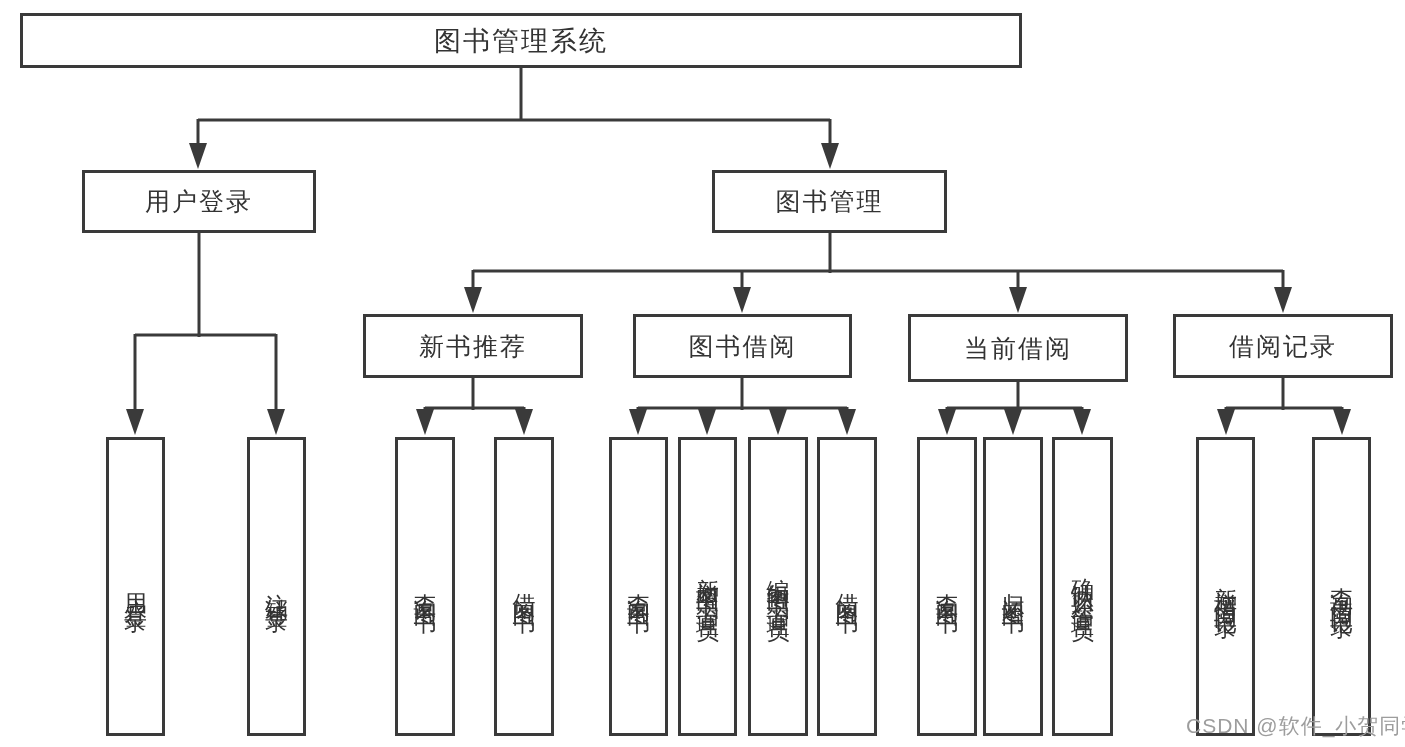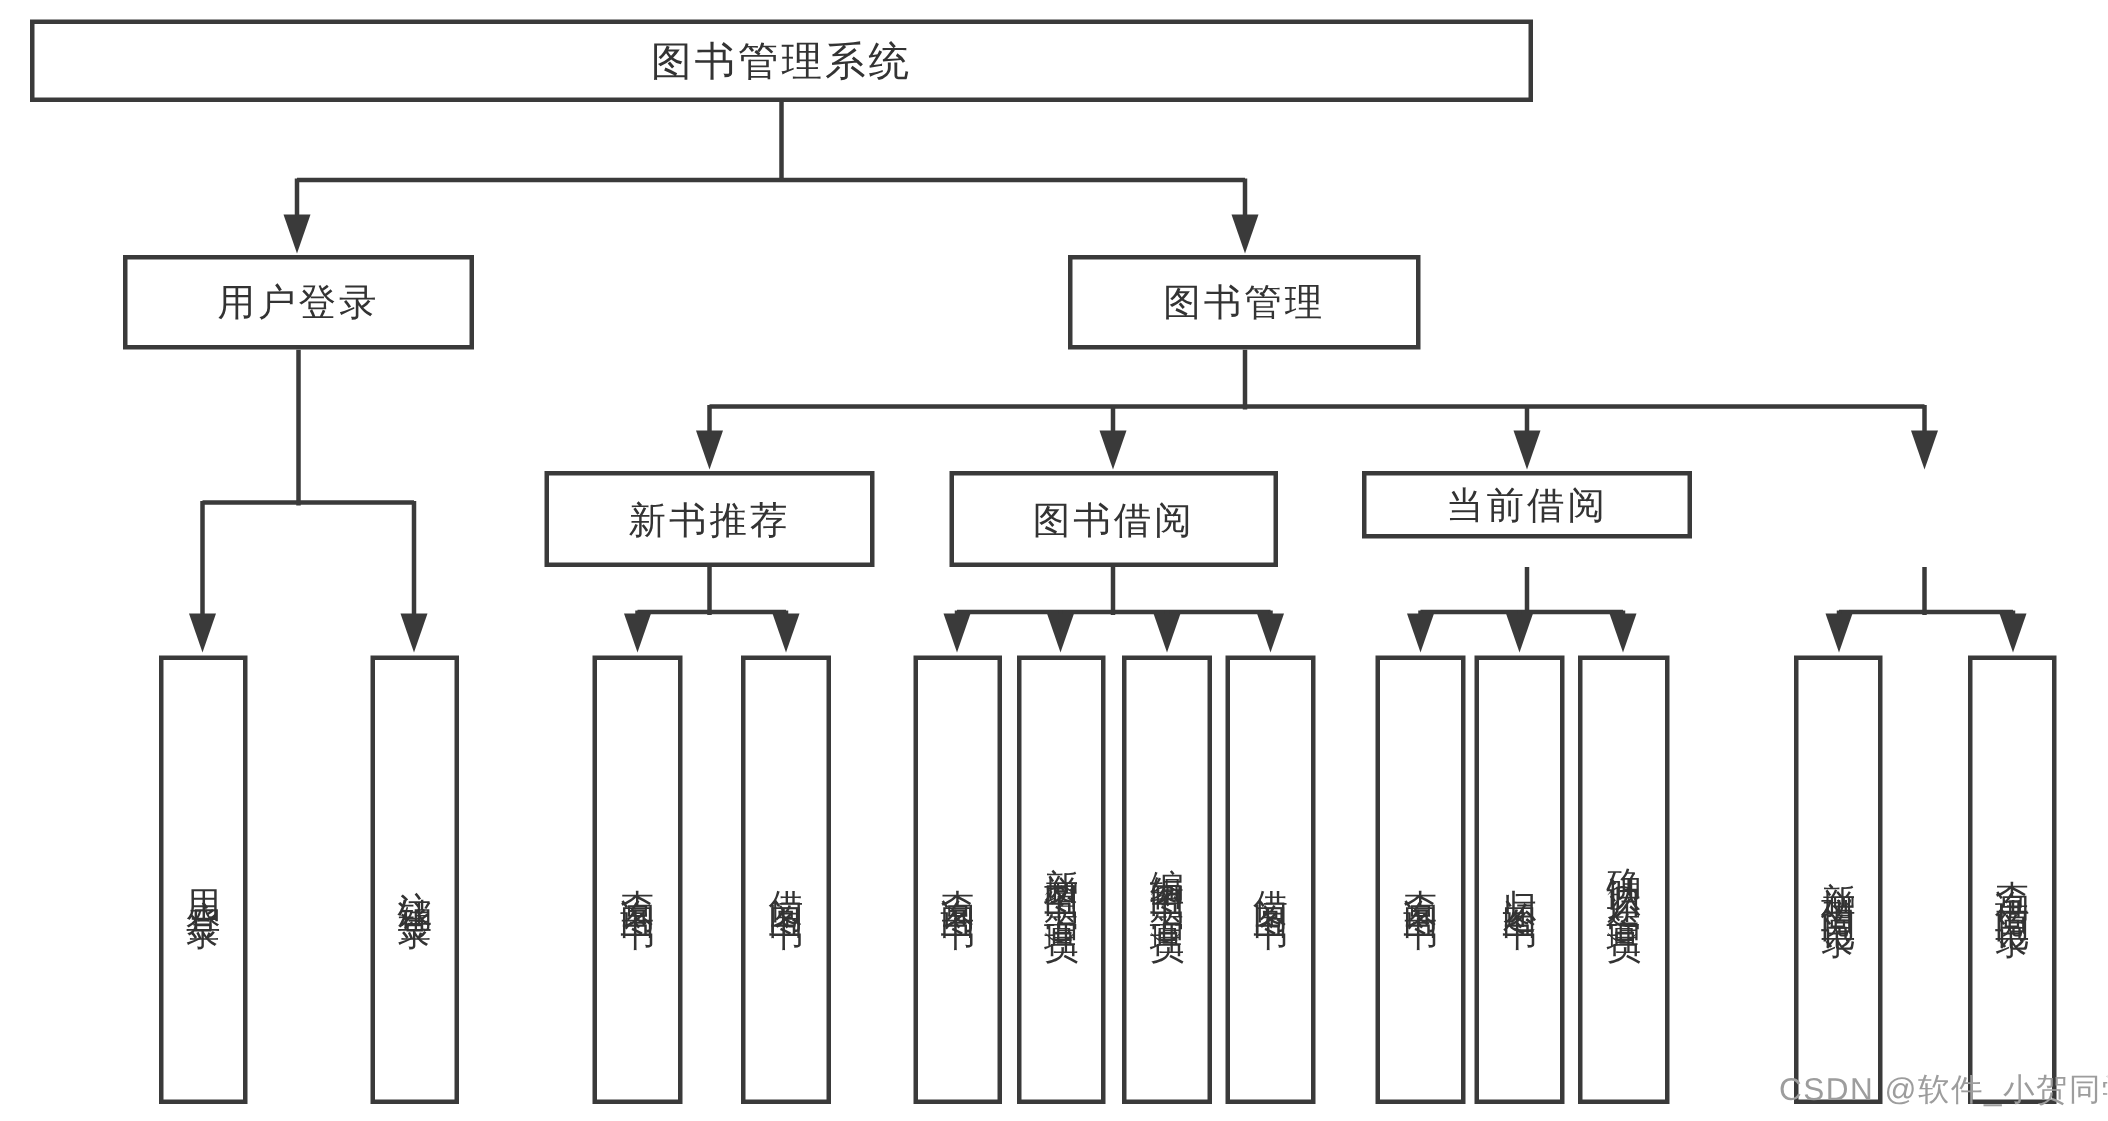--- a/index.html
+++ b/index.html
@@ -128,22 +128,25 @@
   <div class="node node-h" style="left:363px; top:314px; width:220px; height:64px;">
     <span>新书推荐</span>
   </div>
 
   <div class="node node-h" style="left:712px; top:170px; width:235px; height:63px;">
     <span>图书管理</span>
   </div>
   <div class="node node-h" style="left:633px; top:314px; width:219px; height:64px;align-items:center;">
     <span>图书借阅</span>
   </div>
-  <div class="node node-h" style="left:908px; top:314px; width:220px; height:45px;">
+  <div class="node node-h" style="left:908px; top:314px; width:220px; height:68px;">
     <span>当前借阅</span>
+  </div>
+  <div class="node node-h" style="left:1173px; top:314px; width:220px; height:64px;">
+    <span>借阅记录</span>
   </div>
 
   <div class="node node-v" style="left:106px; top:437px; width:59px; height:299px;">
     <span class="vtext">用户登录</span>
   </div>
   <div class="node node-v" style="left:247px; top:437px; width:59px; height:299px;">
     <span class="vtext">注销登录</span>
   </div>
 
   <div class="node node-v" style="left:395px; top:437px; width:60px; height:299px;">

